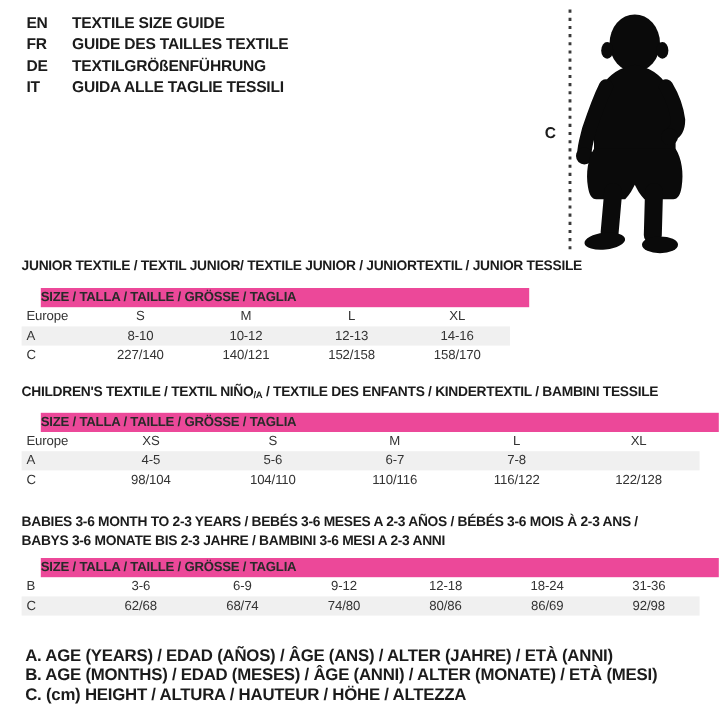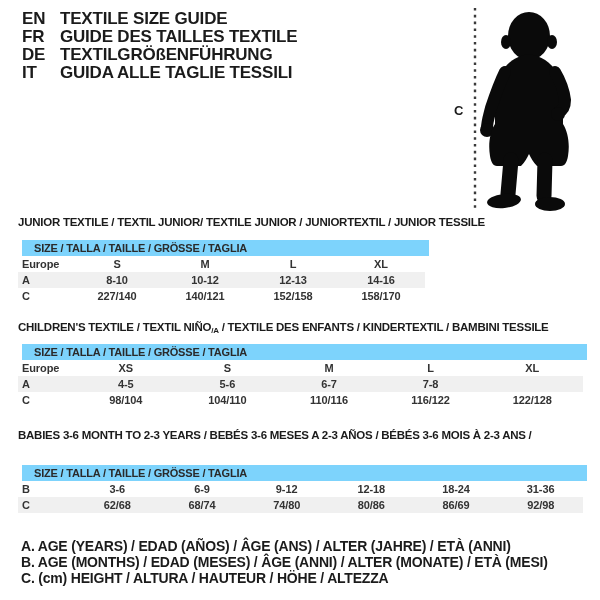--- a/index.html
+++ b/index.html
@@ -3,33 +3,33 @@
 <meta charset="utf-8">
 <style>
   html,body { margin:0; padding:0; background:#fff; }
   .canvas {
     position:relative; width:600px; height:600px; background:#ffffff;
     font-family:"Liberation Sans", sans-serif; color:#222; overflow:hidden;
   }
 
   
   .lang-block { position:absolute; left:22px; top:10px; }
-  .lang-row { display:flex; line-height:18px; font-weight:700; font-size:17px; letter-spacing:-0.2px; color:#1b1b1b; }
+  .lang-row { display:flex; line-height:18px; font-weight:700; font-size:13px; letter-spacing:-0.2px; color:#1b1b1b; }
   .lang-code { width:38px; flex:0 0 38px; }
 
   
   .figure-svg { position:absolute; left:448px; top:2px; }
   .height-label { position:absolute; left:454px; top:103px; font-weight:700; font-size:13px; color:#1b1b1b; }
 
   
   .size-table { position:absolute; }
   .tbl-title { position:absolute; left:0; top:0; font-weight:700; font-size:11.5px; letter-spacing:-0.25px; white-space:nowrap; color:#1b1b1b; }
   .tbl-title .sub { font-size:8px; vertical-align:-2px; }
-  .size-bar { position:absolute; left:4px; width:100%; height:16px; background:#7dd3fc; font-weight:700; font-size:11px; letter-spacing:-0.2px; line-height:16px; padding-left:12px; box-sizing:border-box; color:#2a2a2a; }
-  .trow { position:absolute; left:0; width:100%; height:16px; display:grid; font-size:11px; line-height:16px; color:#333; letter-spacing:-0.1px;font-weight:bold; }
+  .size-bar { position:absolute; left:16px; width:100%; height:16px; background:#ec4899; font-weight:700; font-size:11px; letter-spacing:-0.2px; line-height:16px; padding-left:0; box-sizing:border-box; color:#2a2a2a; }
+  .trow { position:absolute; left:0; width:100%; height:16px; display:grid; font-size:11px; line-height:16px; color:#333; letter-spacing:-0.1px; }
   .trow.shaded { background:#f0f0f0; }
   .cols-4 { grid-template-columns:55px repeat(4,1fr); }
   .cols-5 { grid-template-columns:57px repeat(5,1fr); }
   .cols-6 { grid-template-columns:57px repeat(6,1fr); }
   .tlabel { padding-left:4px; text-align:left; }
   .tcell { text-align:center; }
 
   #junior-table   { left:18px; top:216px; width:407px; height:92px; }
   #junior-table   .size-bar { top:24px; }
   #junior-table   .r0 { top:40px; } #junior-table .r1 { top:56px; } #junior-table .r2 { top:72px; }
@@ -139,21 +139,21 @@
       <span class="tlabel">C</span>
       <span class="tcell">98/104</span>
       <span class="tcell">104/110</span>
       <span class="tcell">110/116</span>
       <span class="tcell">116/122</span>
       <span class="tcell">122/128</span>
     </div>
   </div>
 
   <div class="size-table" id="babies-table">
-    <div class="tbl-title"><span>BABIES 3-6 MONTH TO 2-3 YEARS / BEBÉS 3-6 MESES A 2-3 AÑOS / BÉBÉS 3-6 MOIS À 2-3 ANS /</span><br></div>
+    <div class="tbl-title"><span>BABIES 3-6 MONTH TO 2-3 YEARS / BEBÉS 3-6 MESES A 2-3 AÑOS / BÉBÉS 3-6 MOIS À 2-3 ANS /</span><br><span>BABYS 3-6 MONATE BIS 2-3 JAHRE / BAMBINI 3-6 MESI A 2-3 ANNI</span></div>
     <div class="size-bar">SIZE / TALLA / TAILLE / GRÖSSE / TAGLIA</div>
     <div class="trow cols-6 r0">
       <span class="tlabel">B</span>
       <span class="tcell">3-6</span>
       <span class="tcell">6-9</span>
       <span class="tcell">9-12</span>
       <span class="tcell">12-18</span>
       <span class="tcell">18-24</span>
       <span class="tcell">31-36</span>
     </div>

